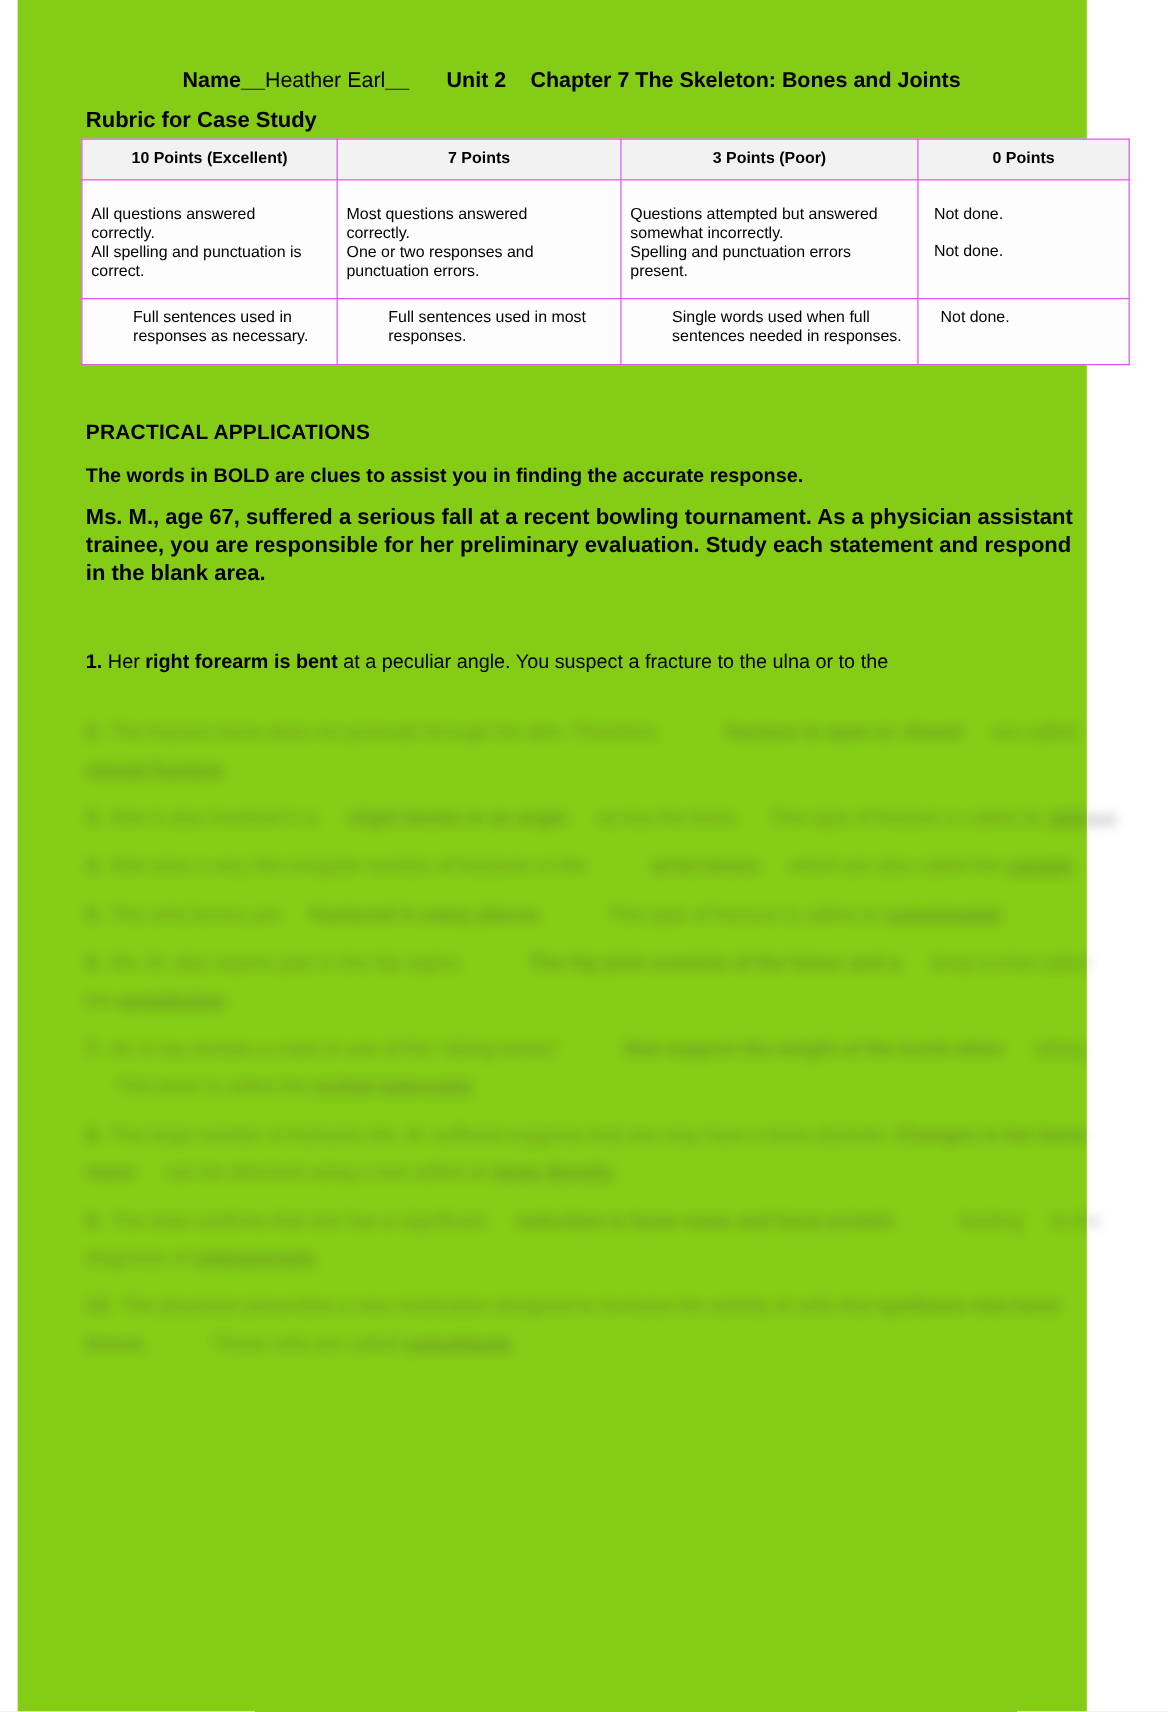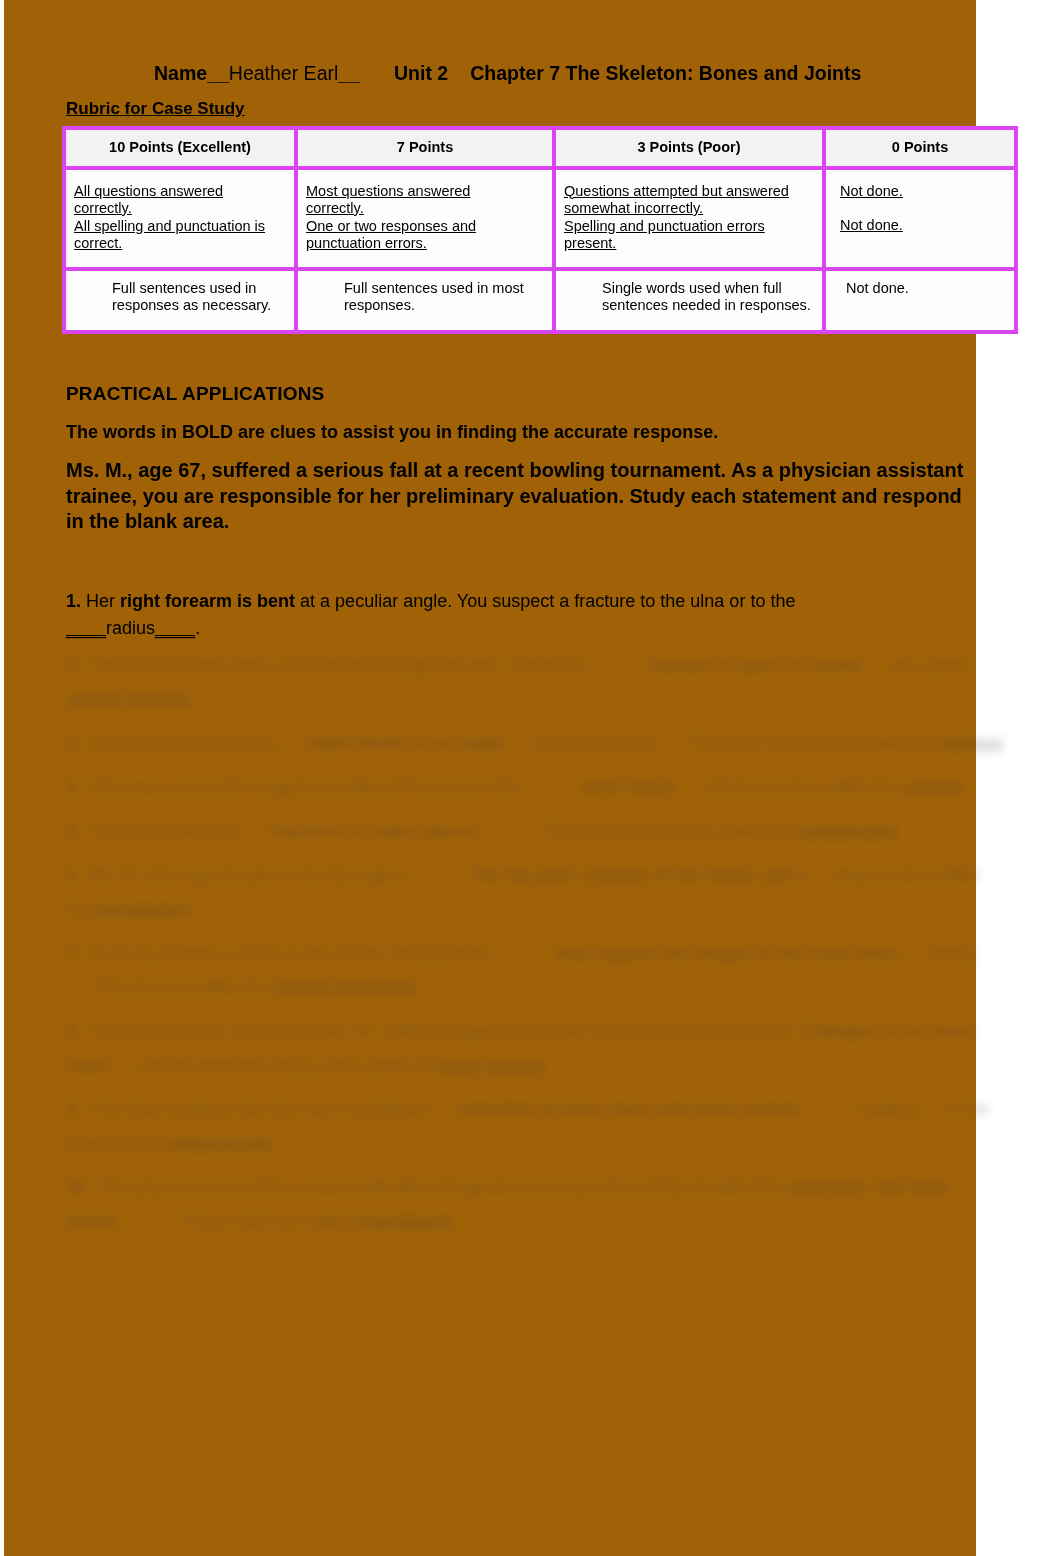--- a/index.html
+++ b/index.html
@@ -12,24 +12,24 @@
     width: 1062px;
     height: 1556px;
     position: relative;
     font-family: "Liberation Sans", sans-serif;
     color: #000000;
     overflow: hidden;
   }
 
   .page {
     position: absolute;
-    top: 0; left: 4px;
+    top: 0; left: 16px;
     width: 972px;
     height: 1556px;
-    background: #a16207;
+    background: #84cc16;
   }
 
   
   .doc-header {
     position: absolute;
     top: 60px;
     left: 150px;
     width: 870px;
     font-size: 19.5px;
     line-height: 26px;
@@ -42,24 +42,23 @@
     font-weight: normal;
   }
   .doc-header .gap-wide { display: inline-block; width: 34px; }
   .doc-header .gap-mid  { display: inline-block; width: 22px; }
 
   
   .rubric-caption {
     position: absolute;
     top: 100px;
     left: 62px;
-    font-size: 17px;
+    font-size: 20px;
     font-weight: bold;
     line-height: 18px;
-    text-decoration: underline;
   }
 
   
   .rubric-table-wrap {
     position: absolute;
     top: 126px;
     left: 58px;
     width: 952px;
   }
   table.rubric {
@@ -67,38 +66,37 @@
     width: 952px;
     table-layout: fixed;
     background: #fdfdfd;
   }
   table.rubric col.c1 { width: 232px; }
   table.rubric col.c2 { width: 258px; }
   table.rubric col.c3 { width: 270px; }
   table.rubric col.c4 { width: 192px; }
 
   table.rubric td {
-    border: 4px solid #d946ef;
+    border: 1px solid #d946ef;
     vertical-align: top;
     padding: 6px 8px 8px 8px;
     font-size: 14.5px;
     line-height: 17.5px;
   }
   table.rubric td.hd {
     text-align: center;
     font-weight: bold;
     font-size: 14.5px;
     padding-top: 9px;
     padding-bottom: 9px;
     background: #f2f2f2;
   }
   table.rubric td.body-cell {
     height: 76px;
-    padding-top: 13px;
-    text-decoration: underline;
+    padding-top: 23px;
   }
   table.rubric td.last-cell {
     height: 42px;
     padding-top: 9px;
     padding-left: 46px;
   }
   table.rubric td.nd {
     text-align: left;
     padding-left: 14px;
   }
@@ -258,21 +256,20 @@
     </table>
   </div>
 
   <div class="body-block h-practical">PRACTICAL APPLICATIONS</div>
   <div class="body-block p-bold-clue">The words in BOLD are clues to assist you in finding the accurate response.</div>
   <div class="body-block p-scenario">Ms. M., age 67, suffered a serious fall at a recent bowling tournament.  As a physician assistant trainee, you are responsible for her preliminary evaluation.  Study each statement and respond in the blank area.</div>
 
   <div class="body-block q1">
     <span class="qnum">1.</span>
     <span>Her </span><span class="clue">right forearm is bent</span><span> at a peculiar angle.  You suspect a fracture to the ulna or to the</span>
-    <span class="q1-answer-line"><span class="blankfill">____</span><span>radius</span><span class="blankfill">____</span><span>.</span></span>
   </div>
 
   <div class="blurred-region">
     <p class="bq"><span class="bnum">2.</span><span>The fracture bone does not protrude through the skin. Therefore,</span><span class="bspace"></span><span class="bclue">fracture is open or closed</span><span class="bspace-sm"></span><span>are called</span> <span class="bans">closed fracture</span></p>
 
     <p class="bq"><span class="bnum">3.</span><span>She is also involved in a</span><span class="bspace-sm"></span><span class="bclue">slight bends in an angle</span><span class="bspace-sm"></span><span>across the bone.</span><span class="bspace-sm"></span><span>This type of fracture is called an</span> <span class="bans">oblique</span></p>
 
     <p class="bq"><span class="bnum">4.</span><span>She sees a very thin irregular number of fractures in the</span><span class="bspace"></span><span class="bclue">wrist bones</span><span class="bspace-sm"></span><span>which are also called the</span> <span class="bans">carpals</span></p>
 
     <p class="bq"><span class="bnum">5.</span><span>The wrist bones are</span><span class="bspace-sm"></span><span class="bclue">fractured in many places.</span><span class="bspace"></span><span>This type of fracture is called an</span> <span class="bans">comminuted</span></p>

